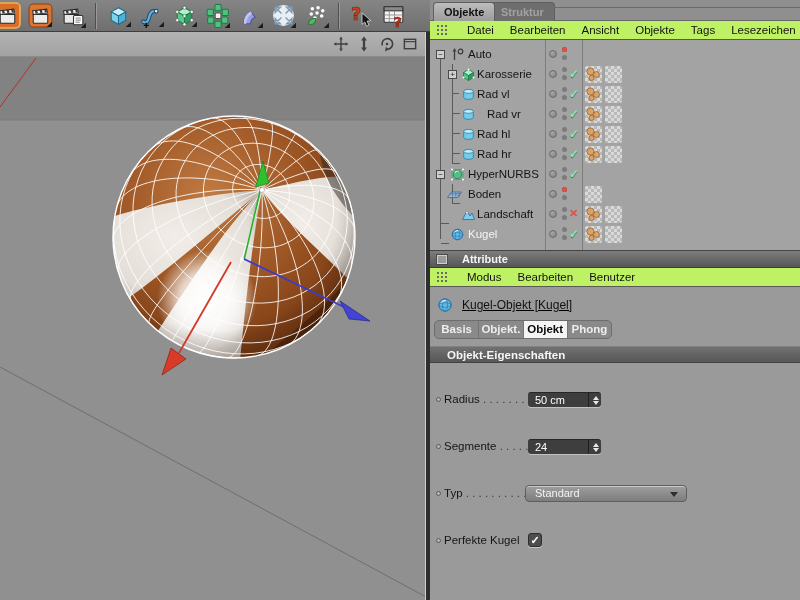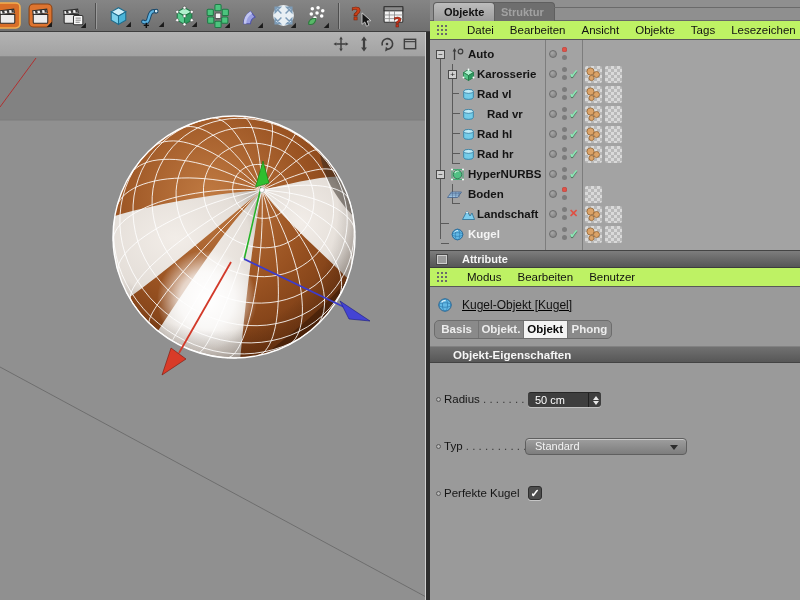--- a/index.html
+++ b/index.html
@@ -47,21 +47,21 @@
 
   
   #om-list { position:relative; height:210px; background:#a3a3a3; overflow:hidden; }
   #om-list .colline { position:absolute; top:0; bottom:0; width:1px; background:#7d7d7d; }
   .orow { position:relative; height:20px; }
   #om-rows { position:absolute; left:0; top:4px; width:370px; }
   .expander { position:absolute; top:5.5px; width:9px; height:9px; background:#cfcfcf;
     border:1px solid #4a4a4a; font-size:8px; line-height:7px; text-align:center; color:#222; }
   .oicon { position:absolute; top:2.5px; width:15px; height:15px; }
   .oicon svg { width:15px; height:15px; display:block; }
-  .olabel { position:absolute; top:3.5px; font-size:11.5px; font-weight:bold; color:#141414; white-space:nowrap; }
+  .olabel { position:absolute; top:3.5px; font-size:11.5px; font-weight:normal; color:#141414; white-space:nowrap; }
   .olabel.selected { color:#f4f4f4; }
   .bigdot { position:absolute; left:119px; top:6px; width:8px; height:8px; border-radius:50%;
     background:radial-gradient(circle at 35% 30%,#a8a8a8,#7c7c7c); border:1px solid #6d6d6d; }
   .mdot { position:absolute; left:132px; width:5px; height:5px; border-radius:50%; background:#7b7b7b; }
   .mdot.t { top:3px; } .mdot.b { top:11px; }
   .mdot.red { background:#e0544a; box-shadow:inset 0 0 1px #8a1f18; }
   .stat { position:absolute; left:139px; top:2.5px; font-size:12px; font-weight:bold; }
   .stat.check { color:#8ceab6; text-shadow:0 1px 1px #3a6a50; }
   .stat.cross { color:#e04f42; font-size:11px; }
   .tagbox { position:absolute; top:1.5px; width:17px; height:17px; border-radius:2px; overflow:hidden;
@@ -88,21 +88,21 @@
   .obj-title .oticon svg { width:16px; height:16px; display:block; margin-left:3px; }
   .obj-title .ottext { margin-left:9px; font-size:12px; color:#111; }
   #am-tabs { display:flex; width:178px; margin:4px 0 0 0; border:1px solid #6d6d6d; border-radius:5px;
     overflow:hidden; background:#8a8a8a; }
   .am-tab { flex:1; text-align:center; font-size:11.5px; font-weight:bold; color:#ededed;
     padding:2px 0 3px; border-right:1px solid #757575; }
   .am-tab:last-child { border-right:none; }
   .am-tab.active { background:#f4f4f4; color:#0a0a0a; }
   .section-hdr { margin:7px 0 4px -4px; height:17px; background:linear-gradient(#717171,#575757);
     border-top:1px solid #828282; border-bottom:1px solid #434343;
-    font-size:11.5px; font-weight:bold; color:#f6f6f6; padding-left:23px; line-height:16px; }
+    font-size:11.5px; font-weight:bold; color:#f6f6f6; padding-left:17px; line-height:16px; }
   .prop-row { position:relative; height:19px;margin-top:28px; }
   .plabelwrap { position:absolute; left:2px; top:2px; width:92px; overflow:hidden; white-space:nowrap;
     display:flex; align-items:center; }
   .adot { width:5px; height:5px; border-radius:50%; border:1px solid #5a5a5a; background:#b5b5b5;
     flex:0 0 auto; margin-right:3px; }
   .plabel { font-size:11.5px; color:#151515; }
   .plabel.dots::after { content:" . . . . . . . . . . . . ."; color:#3a3a3a; }
   .vfield { position:absolute; left:94px; top:1px; width:73px; height:15px; background:#3e3e3e;
     border-radius:3px; border-top:1px solid #262626; box-shadow:0 1px 0 rgba(255,255,255,.4);
     color:#fff; font-size:11px; line-height:14px; padding-left:7px; display:flex; }
@@ -671,20 +671,33 @@
             <span class="vtext">50 cm</span>
             <span class="stepper">
               <span class="up"></span>
               <span class="dn"></span>
             </span>
           </span>
       </div>
       <div class="prop-row">
         <span class="plabelwrap">
             <span class="adot"></span>
+            <span class="plabel dots">Segmente</span>
+          </span>
+        <span class="vfield">
+            <span class="vtext">24</span>
+            <span class="stepper">
+              <span class="up"></span>
+              <span class="dn"></span>
+            </span>
+          </span>
+      </div>
+      <div class="prop-row">
+        <span class="plabelwrap">
+            <span class="adot"></span>
             <span class="plabel dots">Typ</span>
           </span>
         <span class="dropdown"><span>Standard</span><span class="arr"></span></span>
       </div>
       <div class="prop-row">
         <span class="plabelwrap">
             <span class="adot"></span>
             <span class="plabel">Perfekte Kugel</span>
           </span>
         <span class="checkbox">✓</span>

